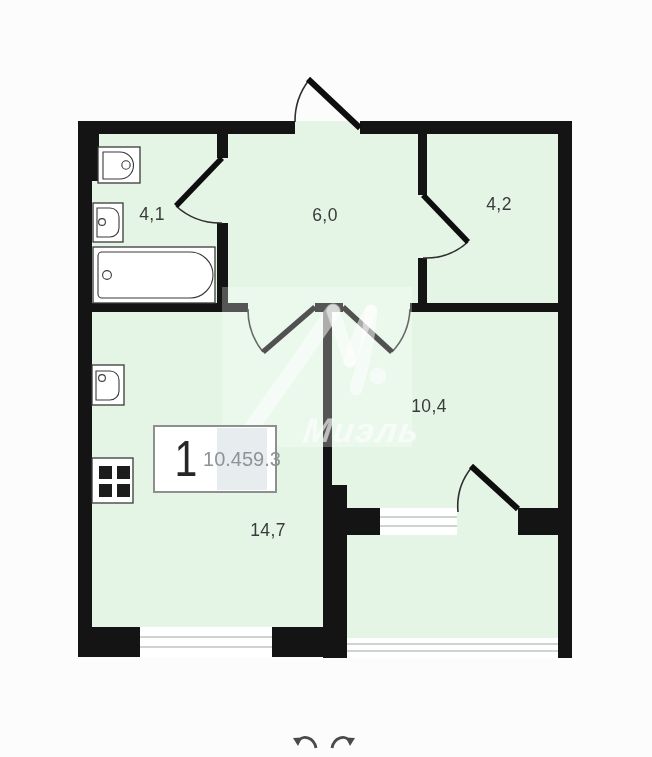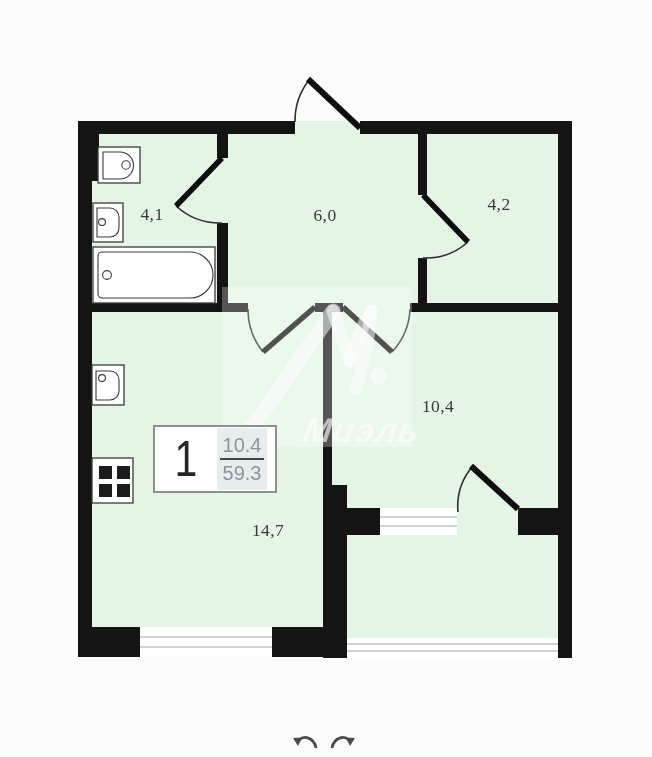--- a/index.html
+++ b/index.html
@@ -1,29 +1,29 @@
 <!DOCTYPE html>
 <html><head>
 <meta charset="utf-8">
 <style>
   html,body{margin:0;padding:0;background:#fcfcfc;}
   body{width:652px;height:757px;position:relative;overflow:hidden;
        font-family:"Liberation Sans", sans-serif;}
   .stage{position:absolute;left:0;top:0;width:652px;height:757px;}
   svg{position:absolute;left:0;top:0;}
   .room-label{position:absolute;transform:translate(-50%,-50%);
-      font-size:17.5px;color:#3a3a3a;letter-spacing:.4px;white-space:nowrap;font-family:Liberation Serif, serif;}
+      font-size:17.5px;color:#3a3a3a;letter-spacing:.4px;white-space:nowrap;}
   
   .infobox{position:absolute;left:153px;top:425px;width:124px;height:68px;
       background:#ffffff;border:2px solid #8f8f8f;box-sizing:border-box;
       display:flex;align-items:center;}
   .rooms-num{width:62px;text-align:center;font-size:50px;line-height:1;
       color:#262626;transform:scaleX(.82);}
   .frac{width:50px;height:62px;background:#e7ecef;display:flex;
-      flex-direction:column;align-items:center;justify-content:center;}
+      flex-direction:row;align-items:center;justify-content:center;}
   .frac span{font-size:20px;color:#8d9499;line-height:1.1;}
   .frac-line{width:44px;height:2px;background:#454545;margin:2px 0;}
   
   .wm-backdrop{position:absolute;left:222px;top:287px;width:190px;height:160px;
       background:rgba(255,255,255,.28);}
   .wm-text{position:absolute;left:362px;top:430px;transform:translate(-50%,-50%) skewX(-8deg);
       font-size:34px;font-weight:bold;font-style:italic;color:rgba(255,255,255,.62);
       letter-spacing:1.5px;white-space:nowrap;}
 </style>
 </head>
@@ -157,21 +157,21 @@
     </g>
   </g>
 </svg>
 
 <div class="wm-backdrop"></div>
 <div class="wm-text">Миэль</div>
 
 <div class="room-label" style="left:152px;top:214px;">4,1</div>
 <div class="room-label" style="left:325px;top:215px;">6,0</div>
 <div class="room-label" style="left:499px;top:204px;">4,2</div>
-<div class="room-label" style="left:438px;top:406px;">10,4</div>
+<div class="room-label" style="left:429px;top:406px;">10,4</div>
 <div class="room-label" style="left:220px;top:530px;margin-left:48px;">14,7</div>
 
 <div class="infobox">
   <span class="rooms-num">1</span>
   <div class="frac">
     <span>10.4</span>
     <div class="frac-line"></div>
     <span>59.3</span>
   </div>
 </div>

